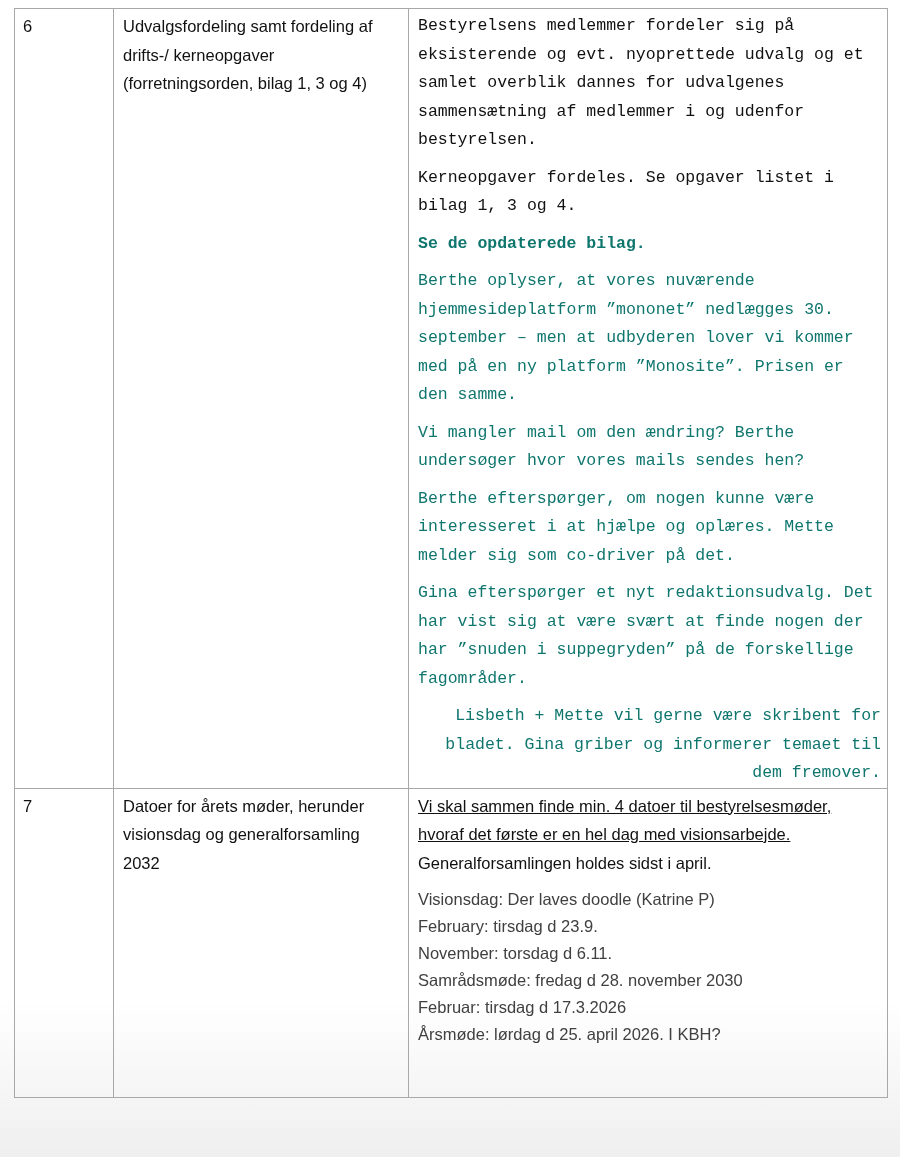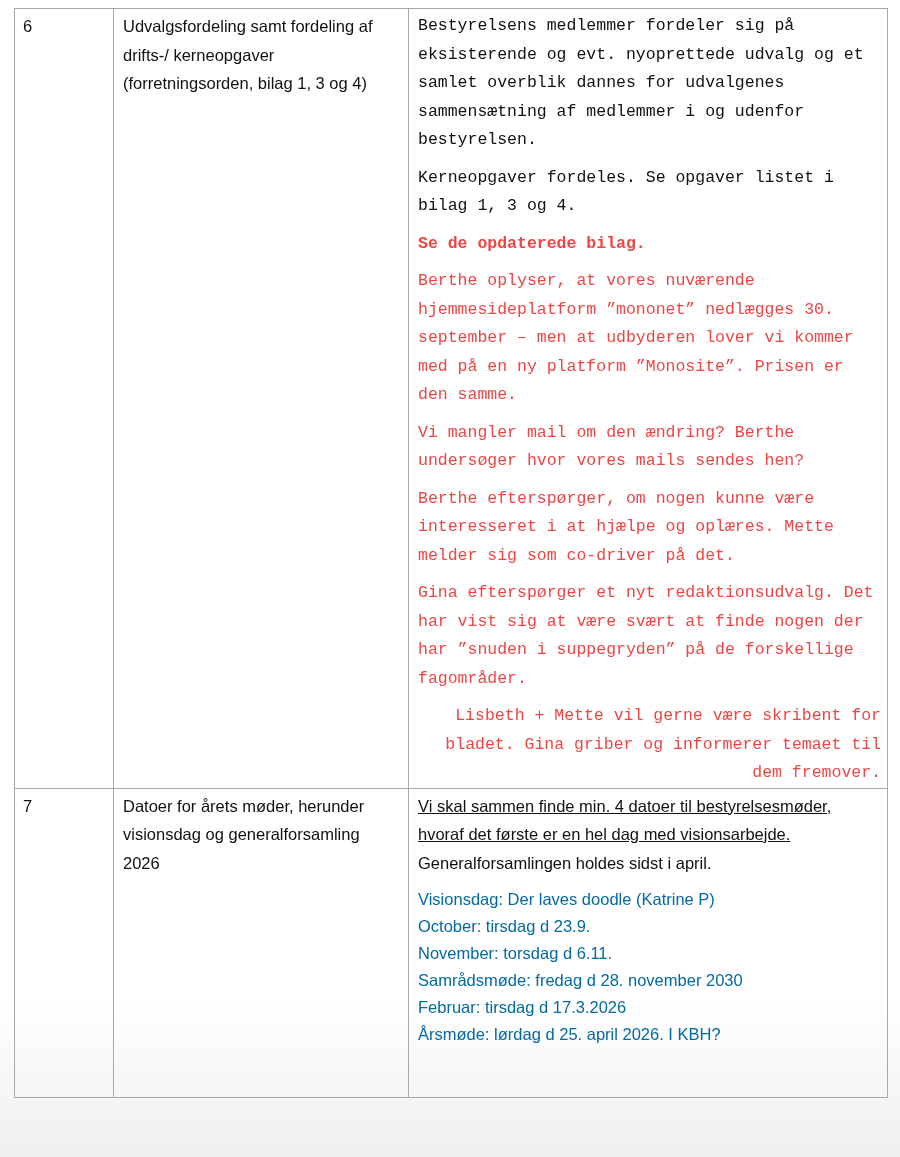--- a/index.html
+++ b/index.html
@@ -33,25 +33,25 @@
     }
     .col-num { width: 99px; }
     .col-topic { width: 295px; }
     .col-notes { width: auto; }
     .cell-num { padding-top: 3px !important; }
     .cell-topic { padding-top: 3px !important; padding-left: 9px !important; }
     .cell-notes { padding-top: 3px !important; padding-left: 9px !important; padding-right: 6px !important; }
     .para {
       margin: 0 0 9px 0;
     }
-    .para.red { color: #ef4444; }
+    .para.red { color: #0f766e; }
     .para.bold { font-weight: bold; }
     .para.tight { margin-bottom: 0; text-decoration: underline; }
     .dates-list .date-line {
-      color: #0369a1;
+      color: #404040;
       line-height: 27px;
       display: block;
     }
     .row-6 .cell-notes { padding-bottom: 0 !important; font-family: Liberation Mono, monospace; }
     .row-7 td { height: 305px; }
     .last-para { margin-bottom: 0; text-align: right; }
   </style>
 </head>
 <body>
 
@@ -71,27 +71,27 @@
         <p class="para red bold">Se de opdaterede bilag.</p>
         <p class="para red">Berthe oplyser, at vores nuværende hjemmesideplatform ”mononet” nedlægges 30. september – men at udbyderen lover vi kommer med på en ny platform ”Monosite”. Prisen er den samme.</p>
         <p class="para red">Vi mangler mail om den ændring? Berthe undersøger hvor vores mails sendes hen?</p>
         <p class="para red">Berthe efterspørger, om nogen kunne være interesseret i at hjælpe og oplæres. Mette melder sig som co-driver på det.</p>
         <p class="para red">Gina efterspørger et nyt redaktionsudvalg. Det har vist sig at være svært at finde nogen der har ”snuden i suppegryden” på de forskellige fagområder.</p>
         <p class="para red last-para">Lisbeth + Mette vil gerne være skribent for bladet. Gina griber og informerer temaet til dem fremover.</p>
       </td>
     </tr>
     <tr class="row-7">
       <td class="cell-num">7</td>
-      <td class="cell-topic">Datoer for årets møder, herunder visionsdag og generalforsamling 2026</td>
+      <td class="cell-topic">Datoer for årets møder, herunder visionsdag og generalforsamling 2032</td>
       <td class="cell-notes">
         <p class="para tight">Vi skal sammen finde min. 4 datoer til bestyrelsesmøder, hvoraf det første er en hel dag med visionsarbejde.</p>
         <p class="para">Generalforsamlingen holdes sidst i april.</p>
         <div class="dates-list">
           <span class="date-line">Visionsdag: Der laves doodle (Katrine P)</span>
-          <span class="date-line">October: tirsdag d 23.9.</span>
+          <span class="date-line">February: tirsdag d 23.9.</span>
           <span class="date-line">November: torsdag d 6.11.</span>
           <span class="date-line">Samrådsmøde: fredag d 28. november 2030</span>
           <span class="date-line">Februar: tirsdag d 17.3.2026</span>
           <span class="date-line">Årsmøde: lørdag d 25. april 2026. I KBH?</span>
         </div>
       </td>
     </tr>
   </tbody>
 </table>
 

